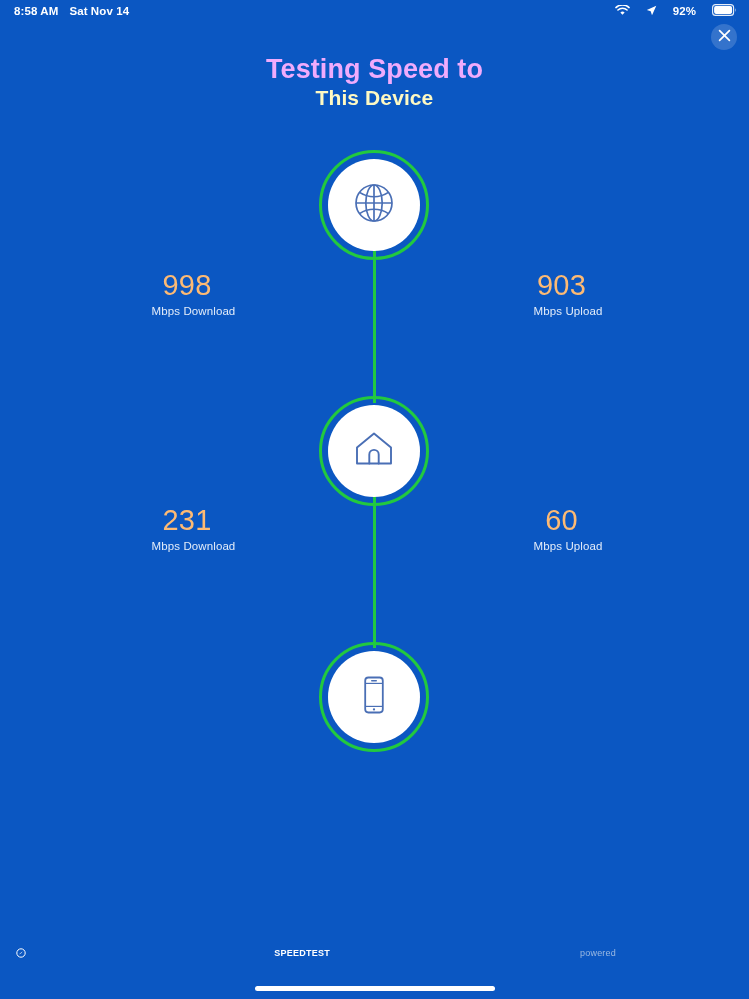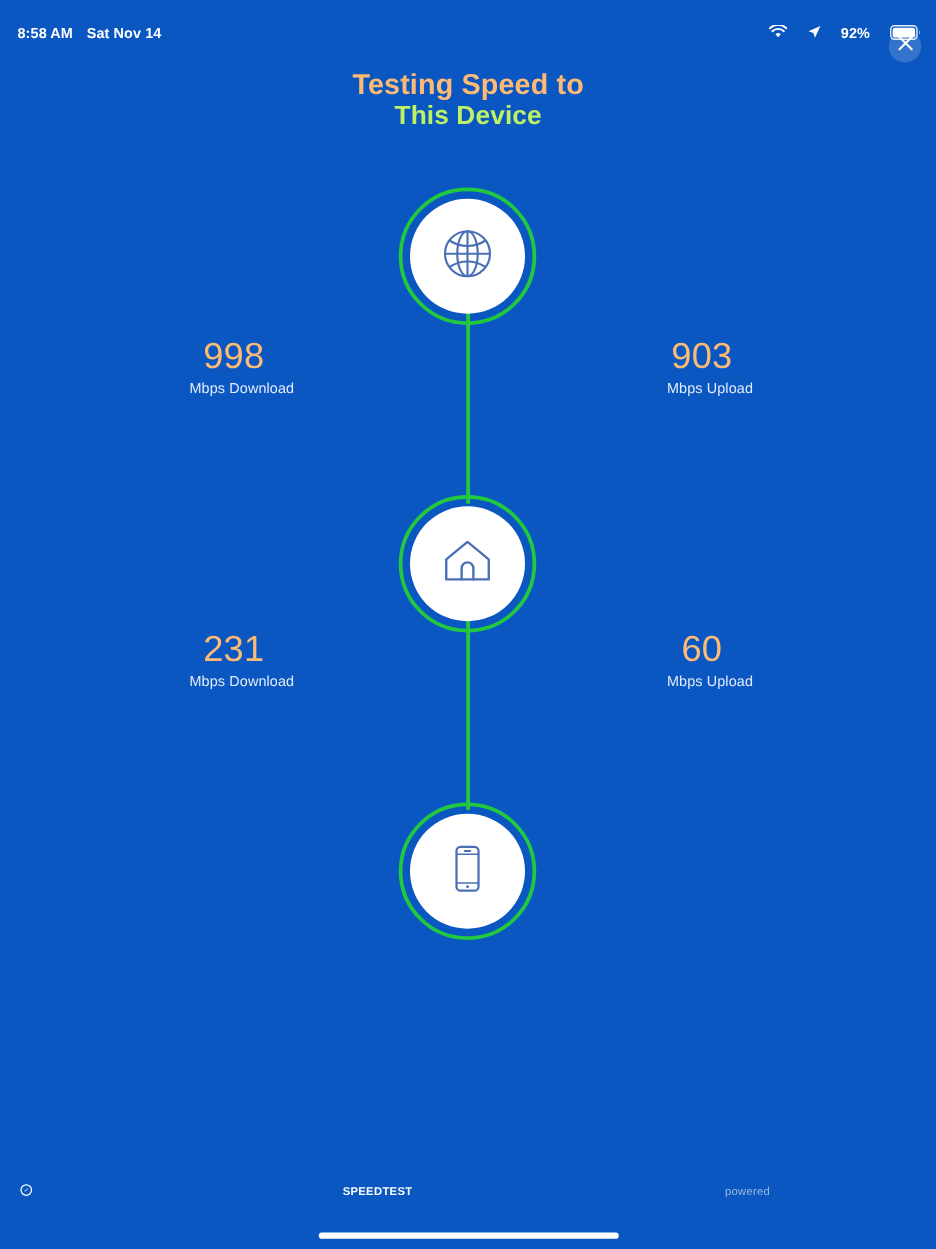--- a/index.html
+++ b/index.html
@@ -13,21 +13,21 @@
   body {
     background: #0b57c2;
     font-family: "Liberation Sans", sans-serif;
     -webkit-font-smoothing: antialiased;
     position: relative;
   }
 
   
   .status-bar {
     position: absolute;
-    top: 17px; left: 0;
+    top: 1px; left: 0;
     width: 749px;
     height: 20px;
     display: flex;
     align-items: center;
     justify-content: space-between;
     padding: 0 12px 0 14px;
     color: #ffffff;
     font-size: 11.5px;
     font-weight: 600;
     letter-spacing: 0.1px;
@@ -67,29 +67,29 @@
   .title-block {
     position: absolute;
     top: 54px;
     left: 0;
     width: 749px;
     text-align: center;
     line-height: 1.18;
   }
   .title-line1 {
     display: block;
-    color: #fdba74;
-    font-size: 23px;
+    color: #f0abfc;
+    font-size: 27px;
     font-weight: 600;
     letter-spacing: 0.1px;
     text-align: center;
   }
   .title-line2 {
     display: block;
-    color: #bef264;
+    color: #fef9c3;
     font-size: 21px;
     font-weight: 600;
     letter-spacing: 0.1px;
   }
 
   
   .diagram {
     position: absolute;
     top: 0; left: 0;
     width: 749px;

